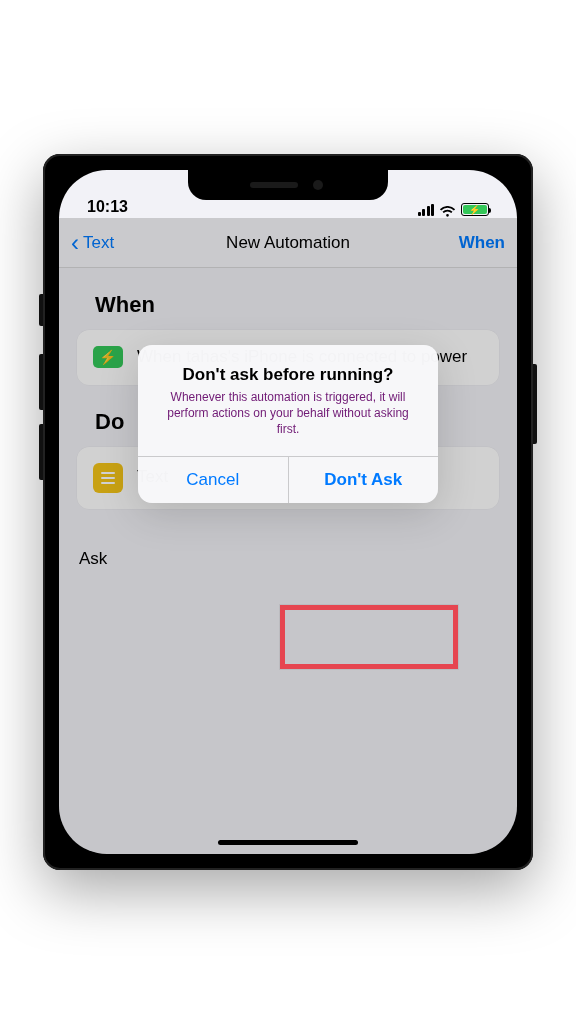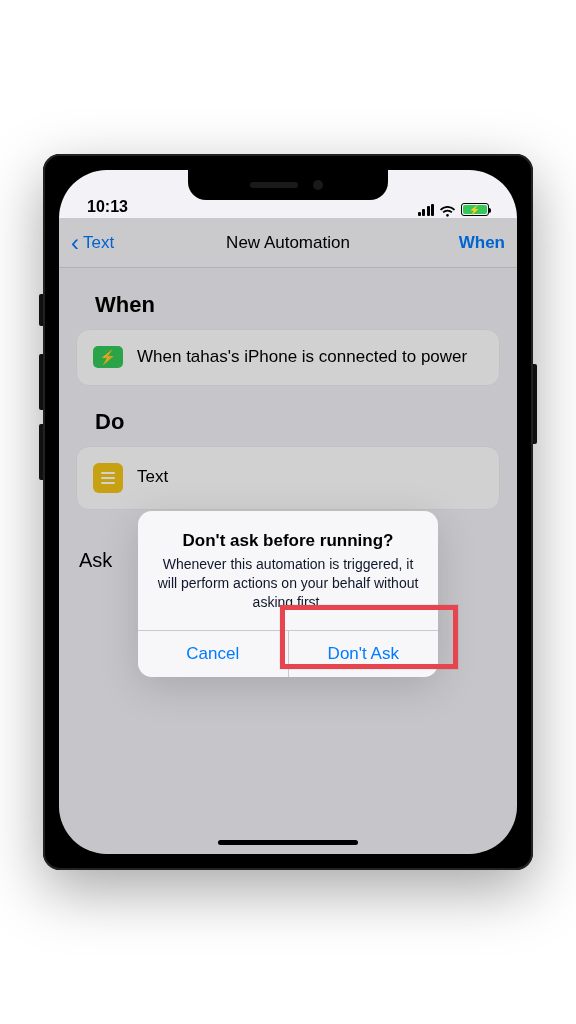--- a/index.html
+++ b/index.html
@@ -75,35 +75,35 @@
       display:flex; align-items:center; gap:14px;
       box-shadow:0 0 0 .5px rgba(0,0,0,.04);
     }
     .icon-box { width:30px; height:22px; background:#34c759; border-radius:5px; display:flex; align-items:center; justify-content:center; }
     .icon-box.yellow { width:30px; height:30px; background:#f5c518; border-radius:6px; }
     .icon-box .bolt { color:#fff; font-size:14px; }
     .icon-lines { display:flex; flex-direction:column; gap:3px; width:14px; }
     .icon-lines span { height:2px; background:#fff; border-radius:1px; }
     .card-text { font-size:17px; line-height:1.35; color:#000; }
     .row-plain { display:flex; align-items:center; justify-content:space-between; padding:12px 2px; }
-    .row-label { font-size:20px; }
+    .row-label { font-size:17px; }
     .alert-backdrop { position:absolute; inset:0; display:flex; align-items:center; justify-content:center; z-index:50; }
     .alert {
       width:300px; background:rgba(248,248,250,.98); border-radius:14px; overflow:hidden;
       box-shadow:0 10px 40px rgba(0,0,0,.15);
       text-align:center;
     }
     .alert-body { padding:20px 18px 18px; }
     .alert-title { font-size:17px; font-weight:600; margin-bottom:4px; }
-    .alert-msg { font-size:14px; color:#0f172a; line-height:1.35; }
+    .alert-msg { font-size:12px; color:#701a75; line-height:1.35; }
     .alert-buttons { display:flex; border-top:0.5px solid rgba(0,0,0,.18); }
     .alert-btn {
       flex:1; padding:13px 0; font-size:17px; color:#007aff; background:none; border:none; cursor:pointer;
     }
-    .alert-btn.primary { font-weight:400; border-left:0.5px solid rgba(0,0,0,.18); }
+    .alert-btn.primary { font-weight:700; border-left:0.5px solid rgba(0,0,0,.18); }
     .highlight-box {
       position:absolute; border:5px solid #e64550; box-shadow:0 0 0 1px rgba(0,0,0,.05);
       z-index:60; pointer-events:none;
     }
     .home-indicator {
       position:absolute; bottom:9px; left:50%; transform:translateX(-50%);
       width:140px; height:5px; background:#000; border-radius:3px; z-index:70;
     }
   </style>
 </head>
@@ -176,21 +176,21 @@
       </div>
 
       <div class="section">
         <div class="row-plain" style="margin-top:28px;">
           <div class="row-label">Ask</div>
         </div>
       </div>
 
       <div class="dimmer"></div>
 
-      <div class="alert-backdrop" style="top:116px; align-items:center;">
+      <div class="alert-backdrop" style="top:127px; align-items:flex-start;">
         <div class="alert">
           <div class="alert-body">
             <div class="alert-title">Don't ask before running?</div>
             <div class="alert-msg">Whenever this automation is triggered, it will perform actions on your behalf without asking first.</div>
           </div>
           <div class="alert-buttons">
             <button class="alert-btn">Cancel</button>
             <button class="alert-btn primary">Don't Ask</button>
           </div>
         </div>

